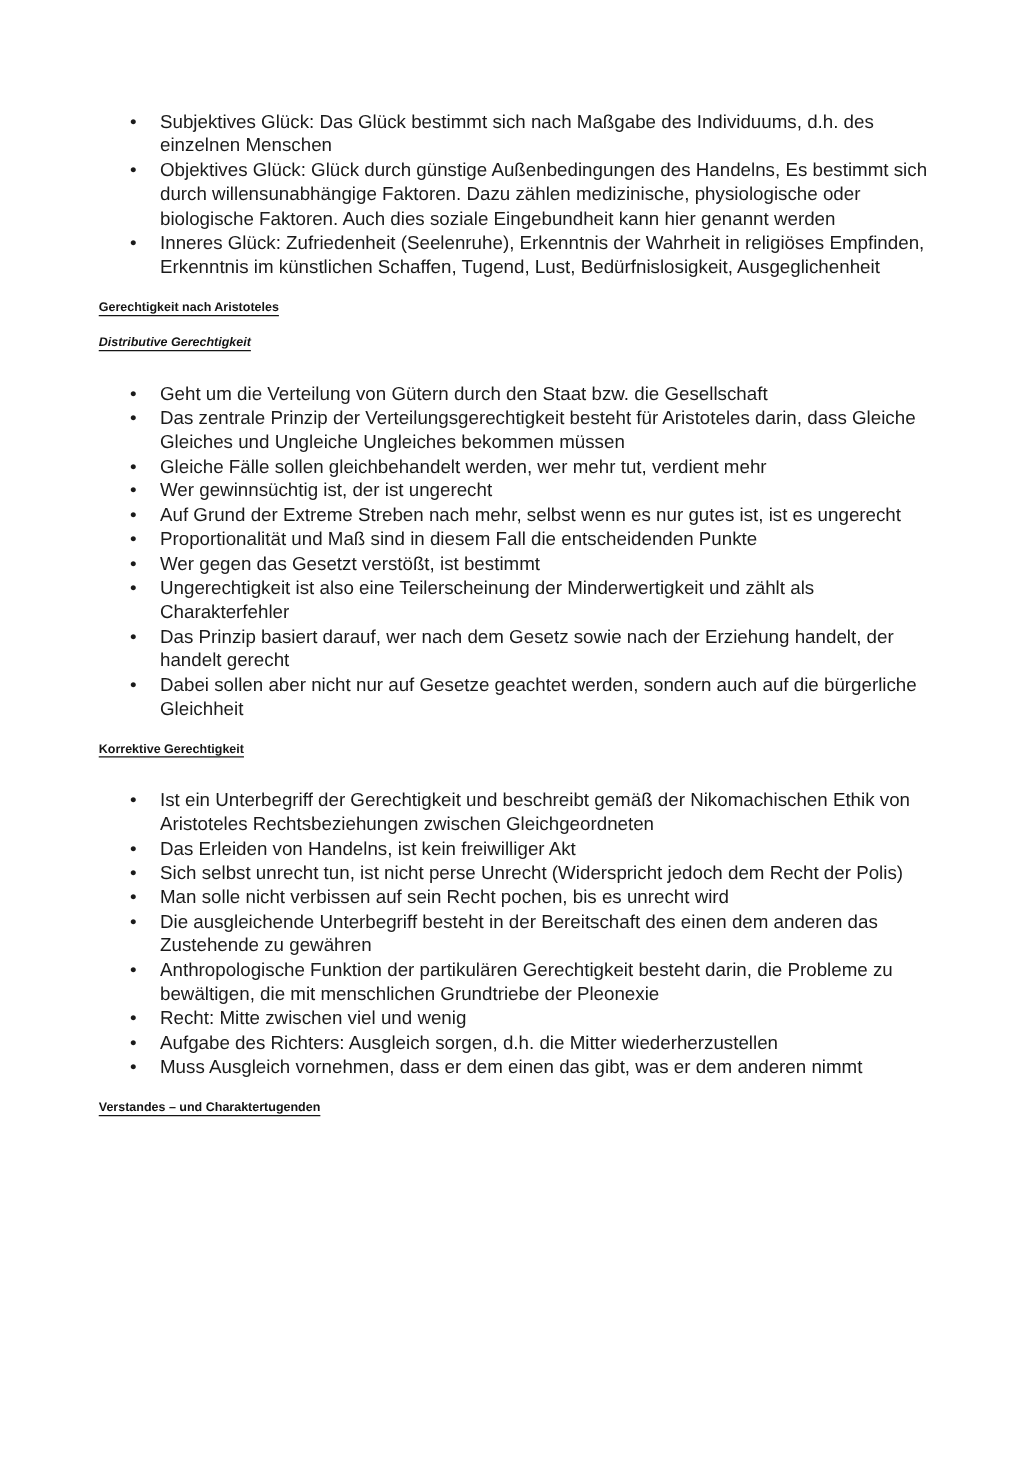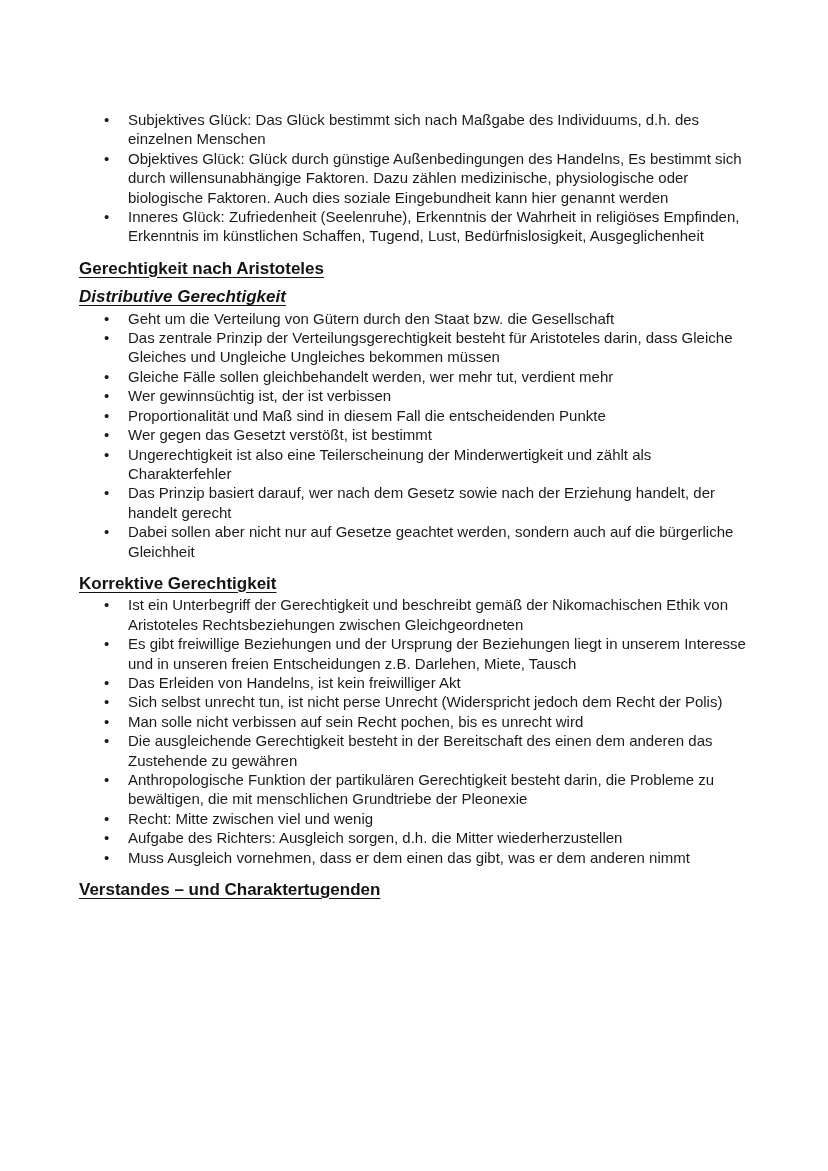--- a/index.html
+++ b/index.html
@@ -7,21 +7,21 @@
     padding: 0;
     background: #ffffff;
   }
   .page {
     position: relative;
     width: 828px;
     height: 1171px;
     margin: 0 auto;
     background: #ffffff;
     box-sizing: border-box;
-    padding: 110px 78px 0 79px;
+    padding: 88px 78px 0 79px;
     font-family: "Liberation Sans", "DejaVu Sans", sans-serif;
     font-size: 15px;
     line-height: 19.4px;
     color: #1b1b1b;
     overflow: hidden;
     -webkit-font-smoothing: antialiased;
   }
   ul.bullets {
     list-style: none;
     margin: 0;
@@ -34,34 +34,34 @@
   }
   ul.bullets li::before {
     content: "\2022";
     position: absolute;
     left: -24px;
     top: 0;
     font-size: 15px;
     color: #1b1b1b;
   }
   h2.doc-heading {
-    font-size: 17px;
+    font-size: 10px;
     font-weight: bold;
     text-decoration: underline;
     text-underline-offset: 3px;
     margin: 13px 0 0 0;
     line-height: 19.4px;
     color: #141414;
   }
   h2.doc-heading.stacked {
     margin-top: 9px;
     font-style: italic;
   }
   ul.bullets.after-heading {
-    margin-top: 2px;
+    margin-top: 21px;
   }
 </style>
 </head>
 <body>
 
 <div class="page">
 
   <ul class="bullets">
     <li>Subjektives Glück: Das Glück bestimmt sich nach Maßgabe des Individuums, d.h. des einzelnen Menschen</li>
     <li>Objektives Glück: Glück durch günstige Außenbedingungen des Handelns, Es bestimmt sich durch willensunabhängige Faktoren. Dazu zählen medizinische, physiologische oder biologische Faktoren. Auch dies soziale Eingebundheit kann hier genannt werden</li>
@@ -69,37 +69,37 @@
   </ul>
 
   <h2 class="doc-heading">Gerechtigkeit nach Aristoteles</h2>
 
   <h2 class="doc-heading stacked">Distributive Gerechtigkeit</h2>
 
   <ul class="bullets after-heading">
     <li>Geht um die Verteilung von Gütern durch den Staat bzw. die Gesellschaft</li>
     <li>Das zentrale Prinzip der Verteilungsgerechtigkeit besteht für Aristoteles darin, dass Gleiche Gleiches und Ungleiche Ungleiches bekommen müssen</li>
     <li>Gleiche Fälle sollen gleichbehandelt werden, wer mehr tut, verdient mehr</li>
-    <li>Wer gewinnsüchtig ist, der ist verbissen</li>
+    <li>Wer gewinnsüchtig ist, der ist ungerecht</li>
+    <li>Auf Grund der Extreme Streben nach mehr, selbst wenn es nur gutes ist, ist es ungerecht</li>
     <li>Proportionalität und Maß sind in diesem Fall die entscheidenden Punkte</li>
     <li>Wer gegen das Gesetzt verstößt, ist bestimmt</li>
     <li>Ungerechtigkeit ist also eine Teilerscheinung der Minderwertigkeit und zählt als Charakterfehler</li>
     <li>Das Prinzip basiert darauf, wer nach dem Gesetz sowie nach der Erziehung handelt, der handelt gerecht</li>
     <li>Dabei sollen aber nicht nur auf Gesetze geachtet werden, sondern auch auf die bürgerliche Gleichheit</li>
   </ul>
 
   <h2 class="doc-heading">Korrektive Gerechtigkeit</h2>
 
   <ul class="bullets after-heading">
     <li>Ist ein Unterbegriff der Gerechtigkeit und beschreibt gemäß der Nikomachischen Ethik von Aristoteles Rechtsbeziehungen zwischen Gleichgeordneten</li>
-    <li>Es gibt freiwillige Beziehungen und der Ursprung der Beziehungen liegt in unserem Interesse und in unseren freien Entscheidungen z.B. Darlehen, Miete, Tausch</li>
     <li>Das Erleiden von Handelns, ist kein freiwilliger Akt</li>
     <li>Sich selbst unrecht tun, ist nicht perse Unrecht (Widerspricht jedoch dem Recht der Polis)</li>
     <li>Man solle nicht verbissen auf sein Recht pochen, bis es unrecht wird</li>
-    <li>Die ausgleichende Gerechtigkeit besteht in der Bereitschaft des einen dem anderen das Zustehende zu gewähren</li>
+    <li>Die ausgleichende Unterbegriff besteht in der Bereitschaft des einen dem anderen das Zustehende zu gewähren</li>
     <li>Anthropologische Funktion der partikulären Gerechtigkeit besteht darin, die Probleme zu bewältigen, die mit menschlichen Grundtriebe der Pleonexie</li>
     <li>Recht: Mitte zwischen viel und wenig</li>
     <li>Aufgabe des Richters: Ausgleich sorgen, d.h. die Mitter wiederherzustellen</li>
     <li>Muss Ausgleich vornehmen, dass er dem einen das gibt, was er dem anderen nimmt</li>
   </ul>
 
   <h2 class="doc-heading">Verstandes – und Charaktertugenden</h2>
 
 </div>
 

